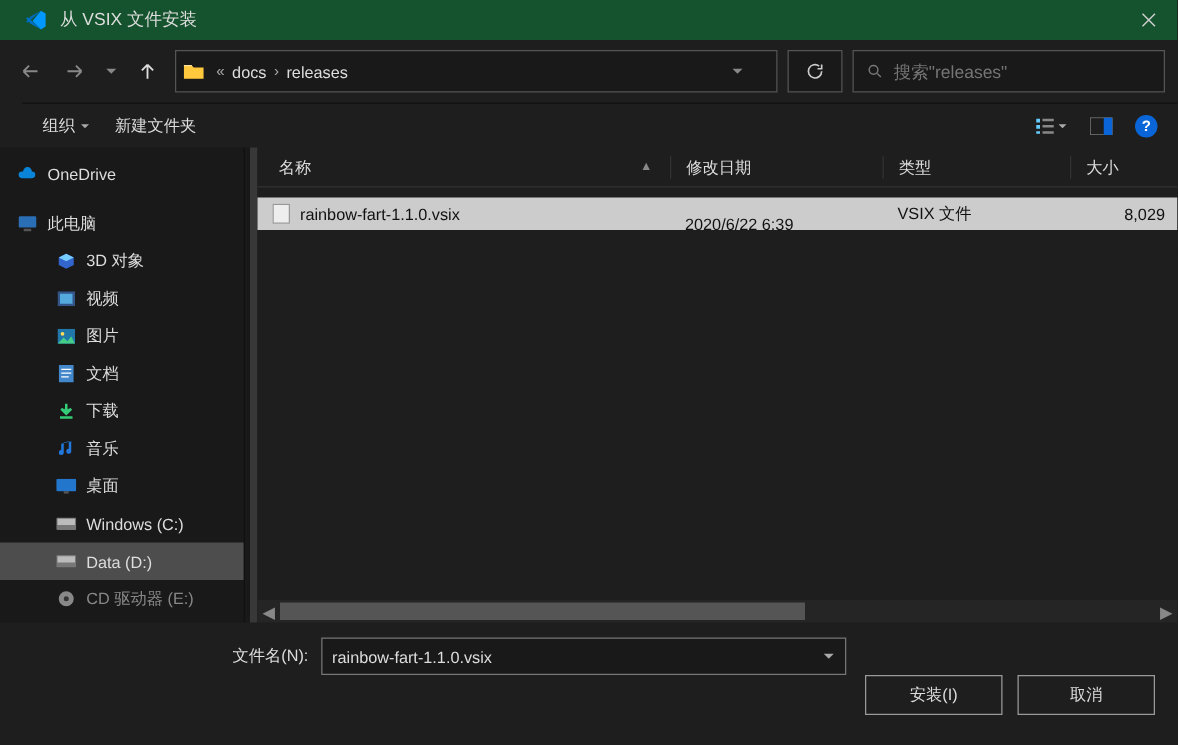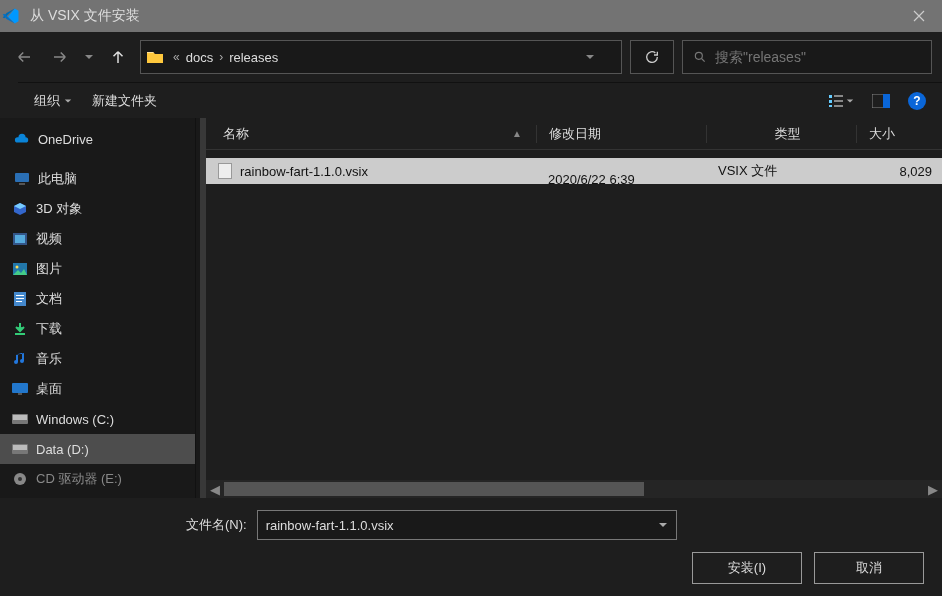--- a/index.html
+++ b/index.html
@@ -7,22 +7,22 @@
     width: 942px; height: 596px;
     background: #1e1e1e;
     font-family: "Microsoft YaHei", "Segoe UI", sans-serif;
     font-size: 13px;
     color: #ccc;
     overflow: hidden;
   }
 
   
   .titlebar {
-    height: 32px; background: #737373;
-    display: flex; align-items: center; padding-left: 2px;
+    height: 32px; background: #14532d;
+    display: flex; align-items: center; padding-left: 20px;
   }
   .titlebar .app-icon svg { width: 18px; height: 18px; }
   .titlebar .title { margin-left: 10px; color: #ddd; font-size: 14px; }
   .titlebar .spacer { flex: 1; }
   .titlebar .close {
     width: 46px; height: 32px; display: flex; align-items: center; justify-content: center;
     color: #ccc;
   }
 
   
@@ -73,37 +73,37 @@
   
   .main { display: flex; height: 380px; }
   .tree {
     width: 196px; background: #191919; overflow: hidden;
     border-right: 1px solid #111;
   }
   .tree-item {
     height: 30px; display: flex; align-items: center;
     padding-left: 14px; gap: 8px; color: #ddd;
   }
-  .tree-item.sub { padding-left: 12px; }
+  .tree-item.sub { padding-left: 45px; }
   .tree-item.sel { background: #4d4d4d; }
   .tree-item.cut { color:#888; }
   .ic { width:16px;height:16px;display:flex;align-items:center;justify-content:center; font-size:13px;}
 
   .content { flex:1; position:relative; display:flex; }
   .gutter { width:10px; background:#191919; border-right:6px solid #383838;}
   .list { flex:1; background:#1e1e1e; display:flex; flex-direction:column; }
 
   .cols {
     height: 32px; display:flex; align-items:center;
     border-bottom: 1px solid #333; color:#ddd; font-size:13px;
   }
   .col { padding-left: 12px; }
   .col:nth-child(1){ width:330px; display:flex; align-items:center; justify-content:space-between; padding-right:14px;padding-left:17px;}
   .col:nth-child(2){ width:170px; }
-  .col:nth-child(3){ width:150px;text-align:center; }
+  .col:nth-child(3){ width:150px; }
   .col:nth-child(4){ flex:1; }
   .col .sort { color:#888; font-size:10px;}
   .col + .col { border-left: 1px solid #333; }
 
   .row {
     height: 26px; display:flex; align-items:center; color:#111;
     background:#ccc; margin-top:8px;
   }
   .row .cell { padding-left:12px;}
   .row .cell:nth-child(1){ width:330px; display:flex; align-items:center; gap:8px;}
@@ -117,21 +117,21 @@
   .hscroll {
     height:18px; background:#252525; display:flex; align-items:center;
   }
   .hscroll .arrow { width:18px;text-align:center;color:#888;}
   .hscroll .track { flex:1; height:18px; position:relative;}
   .hscroll .thumb { position:absolute;left:0;top:2px;width:60%;height:14px;background:#555;}
 
   
   .footer {
     padding: 12px 16px 0 16px; background:#1e1e1e;
-    display:flex; flex-direction:column; gap:12px;
+    display:flex; flex-direction:column; gap:0;
   }
   .fn-row { display:flex; align-items:center; gap:10px; padding-left: 170px;}
   .fn-label { color:#ddd; }
   .combo {
     height:30px; border:1px solid #777; background:#191919;
     display:flex; align-items:center; padding:0 8px; color:#ddd;
   }
   .combo .drop { margin-left:auto; color:#aaa;}
   .fn-combo { width:420px; }
   .filter-combo { width:270px; }

